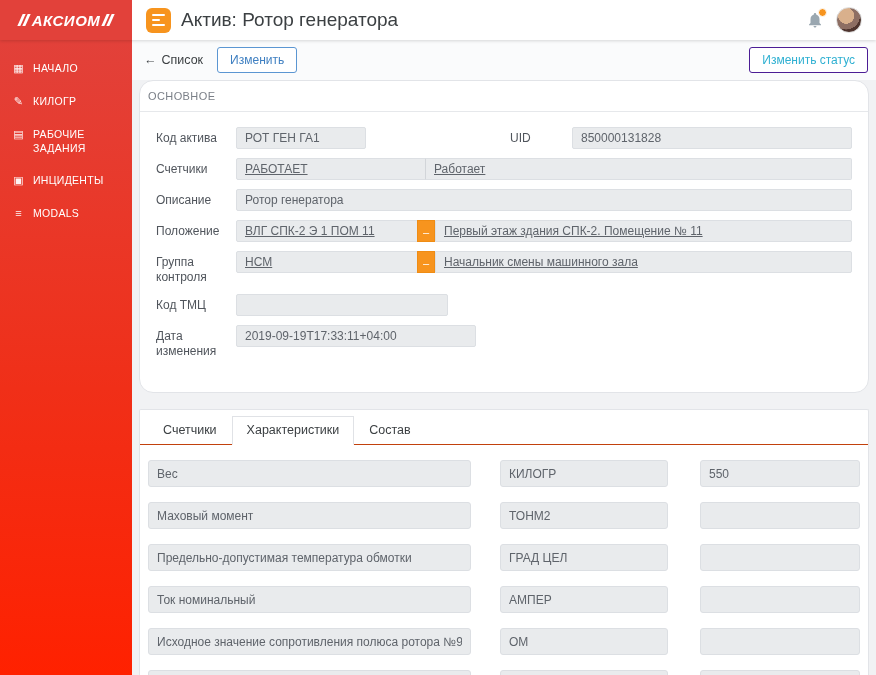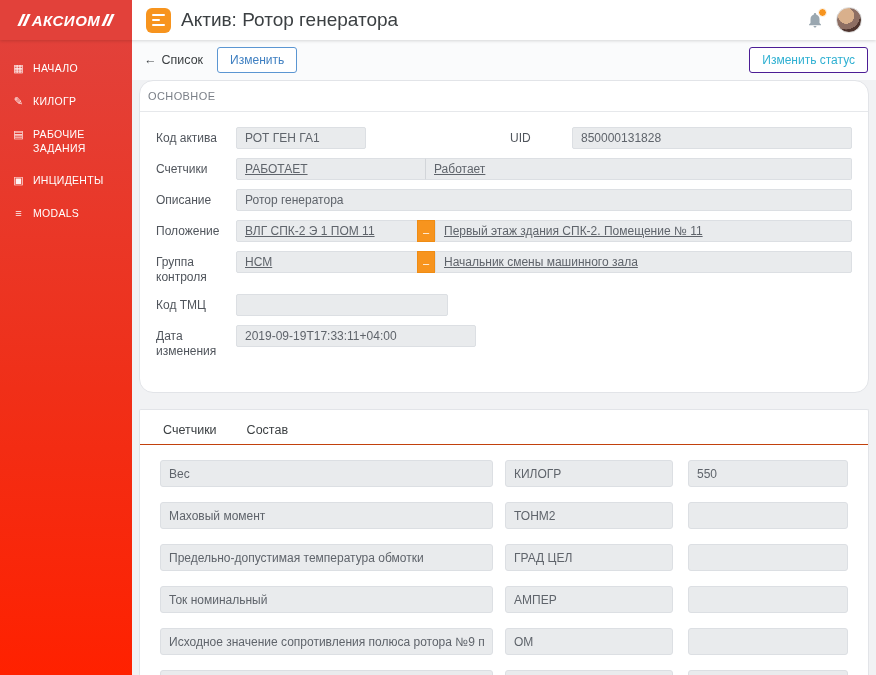--- a/index.html
+++ b/index.html
@@ -69,21 +69,21 @@
             color:#fff; font-size:11px; line-height:1; cursor:pointer; margin-left:-1px;
             display:flex; align-items:flex-end; justify-content:center; padding-bottom:3px; }
 
   
   .tabs-panel { margin-top:16px; flex:1; border-bottom:none; border-radius:2px 2px 0 0; }
   .tabbar { display:flex; padding:6px 8px 0; border-bottom:1px solid #c2410c; }
   .tab { font-size:12.5px; color:#3c4043; padding:6px 14px 7px; border:1px solid transparent;
          margin-bottom:-1px; cursor:pointer; white-space:nowrap; }
   .tab.active { background:#fff; border-color:#e0e2e6; border-bottom-color:#fff; }
 
-  .crow { display:flex; gap:12px; margin:15px 0; padding:0 20px; }
+  .crow { display:flex; gap:29px; margin:15px 0; padding:0 8px; }
   .ctl.big { height:27px; border-radius:3px; }
   .crow .name { flex:1; }
   .crow .unit { width:168px; flex:0 0 168px; }
   .crow .val  { width:160px; flex:0 0 160px; margin-left:3px; }
 </style>
 </head>
 <body>
 
 <div class="app">
 
@@ -203,20 +203,21 @@
           <label class="flabel">Дата изменения</label>
           <input class="ctl" style="width: 240px;" value="2019-09-19T17:33:11+04:00">
         </div>
 
       </div>
     </section>
 
     <section class="panel tabs-panel">
       <div class="tabbar">
         <span class="tab">Счетчики</span>
+        <span class="tab active">Характеристики</span>
         <span class="tab">Состав</span>
       </div>
 
       <div>
         <div class="crow">
           <input class="ctl big name" value="Вес" style="">
           <input class="ctl big unit" value="КИЛОГР" style="">
           <input class="ctl big val" value="550" style="">
         </div>
         <div class="crow">

